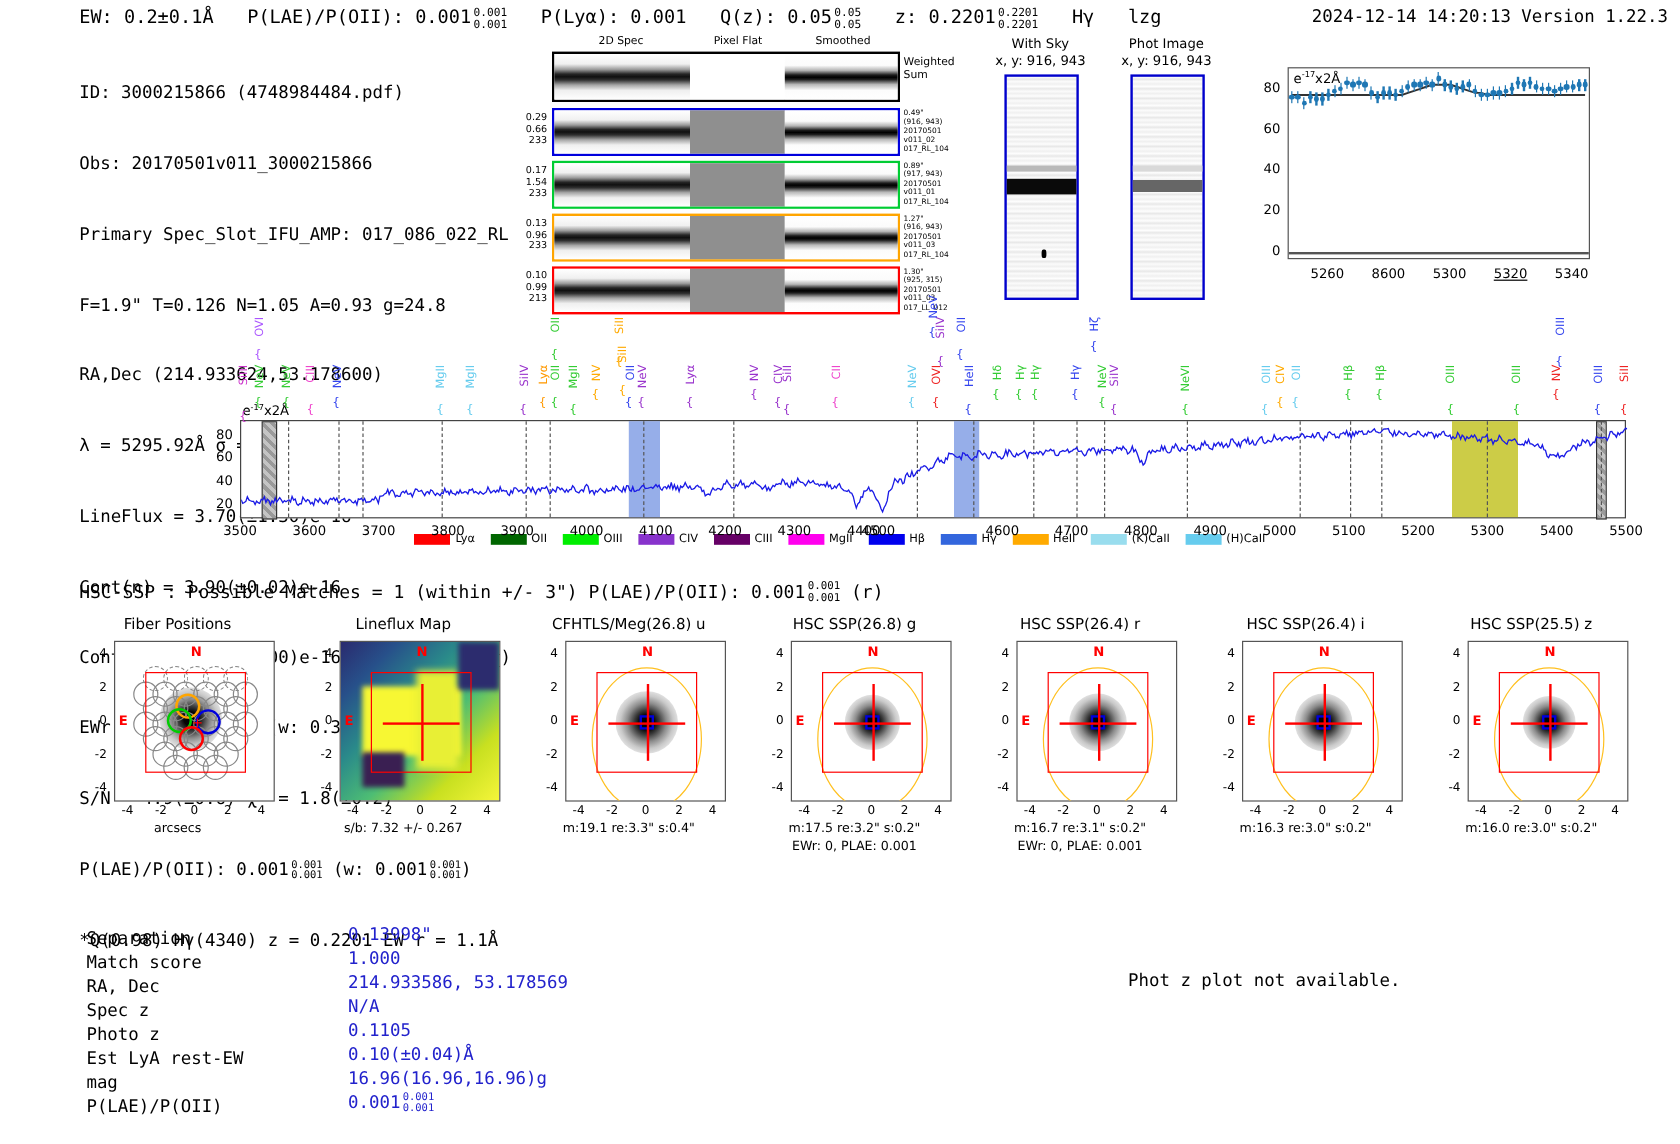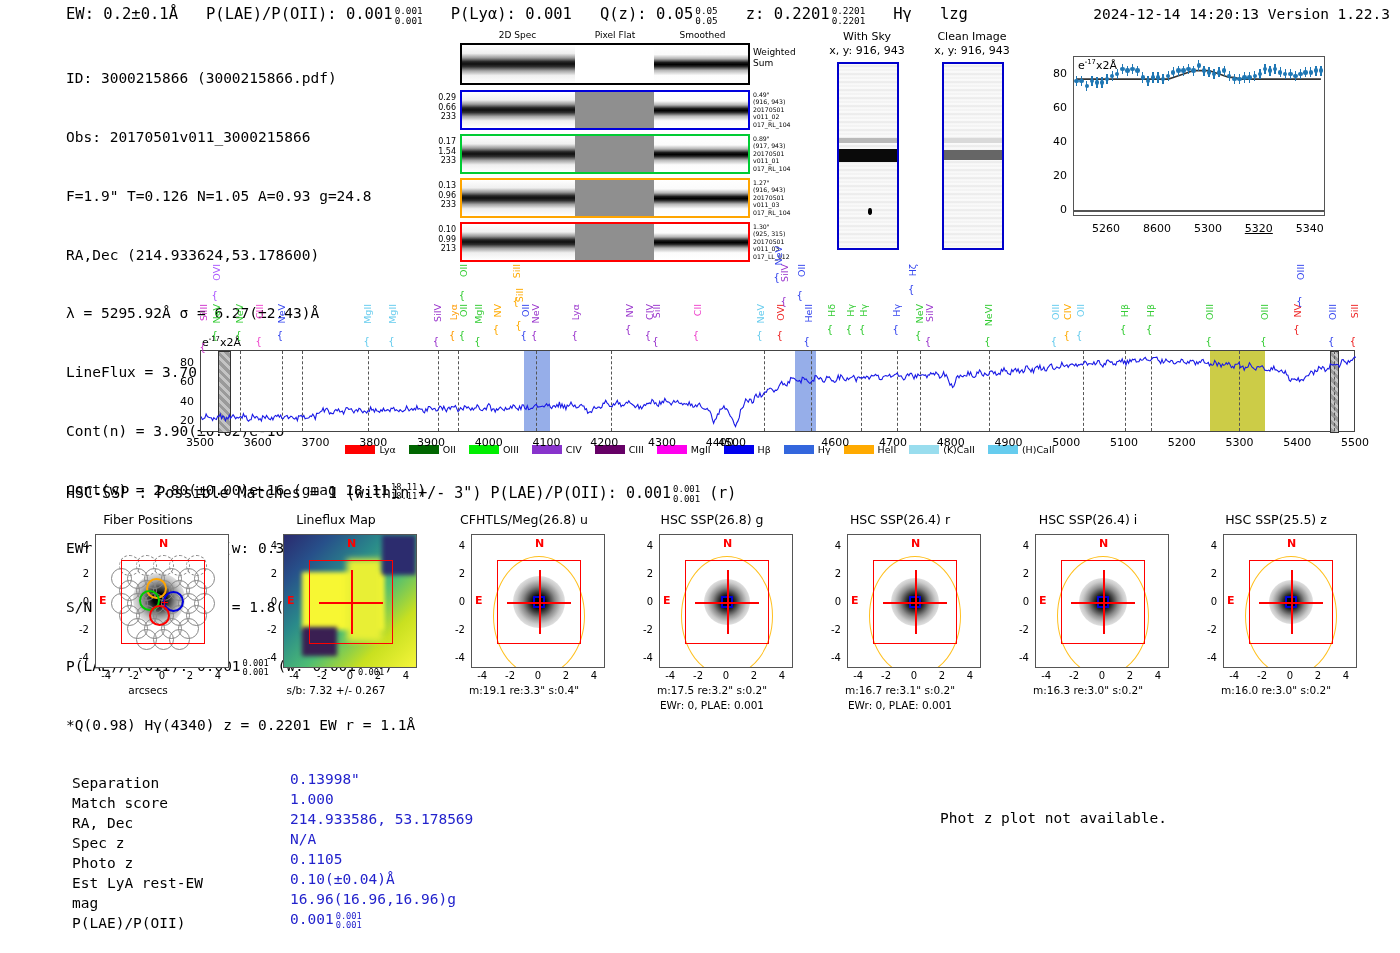--- a/index.html
+++ b/index.html
@@ -119,22 +119,23 @@
   &nbsp; <span>P(LAE)/P(OII): 0.001</span><span class="stack"><span>0.001</span><span>0.001</span></span>
   &nbsp; <span>P(Lyα): 0.001</span>
   &nbsp; <span>Q(z): 0.05</span><span class="stack"><span>0.05</span><span>0.05</span></span>
   &nbsp; <span>z: 0.2201</span><span class="stack"><span>0.2201</span><span>0.2201</span></span>
   &nbsp; <span>Hγ</span>
   &nbsp; <span>lzg</span>
 </div>
 <div class="abs mono" id="timestamp">2024-12-14 14:20:13   Version 1.22.3</div>
 
 <div class="abs mono" id="info-block">
-  <div class="ln">ID: 3000215866 (3000215866.pdf)</div>
+  <div class="ln">ID: 3000215866 (4748984484.pdf)</div>
   <div class="ln">Obs: 20170501v011_3000215866</div>
+  <div class="ln">Primary Spec_Slot_IFU_AMP: 017_086_022_RL</div>
   <div class="ln">F=1.9"  T=0.126  N=1.05  A=0.93  g=24.8</div>
   <div class="ln">RA,Dec (214.933624,53.178600)</div>
   <div class="ln">λ = 5295.92Å  σ = 6.27(±2.43)Å</div>
   <div class="ln">LineFlux = 3.70(±1.30)e-16</div>
   <div class="ln">Cont(n) = 3.90(±0.02)e-16</div>
   <div class="ln"><span>Cont(w) = 2.80(±0.00)e-16 (gmag 18.11</span><span class="stack"><span>18.11</span><span>18.11</span></span><span>)</span></div>
   <div class="ln">EWr = 0.22(±0.08) (w: 0.30(±0.11))Å</div>
   <div class="ln">S/N = 4.9(±0.6)  χ² = 1.8(±0.2)</div>
   <div class="ln"><span>P(LAE)/P(OII): 0.001</span><span class="stack"><span>0.001</span><span>0.001</span></span> <span>(w: 0.001</span><span class="stack"><span>0.001</span><span>0.001</span></span><span>)</span></div>
   <div class="ln">*Q(0.98) Hγ(4340) z = 0.2201  EW r = 1.1Å</div>
@@ -225,21 +226,21 @@
     <div class="cut-title" style="left: -3px; top: 0px;">
       <div>With Sky</div>
       <div>x, y: 916, 943</div>
     </div>
     <div class="cut-box cut-sky" style="left: 22px; top: 32px; width: 62px; height: 188px;">
       <div style="position: absolute; left: 0px; right: 0px; top: 46%; height: 7%; background: rgb(10, 10, 10);"></div>
       <div style="position: absolute; left: 0px; right: 0px; top: 40%; height: 3%; background: rgb(185, 185, 185);"></div>
       <div style="position: absolute; left: 50%; top: 78%; width: 4px; height: 7px; background: rgb(0, 0, 0); border-radius: 40%;"></div>
     </div>
     <div class="cut-title" style="left: 102px; top: 0px;">
-      <div>Clean Image</div>
+      <div>Phot Image</div>
       <div>x, y: 916, 943</div>
     </div>
     <div class="cut-box cut-sky" style="left: 127px; top: 32px; width: 62px; height: 188px;">
       <div style="position: absolute; left: 0px; right: 0px; top: 47%; height: 5%; background: rgb(102, 102, 102);"></div>
       <div style="position: absolute; left: 0px; right: 0px; top: 40%; height: 3%; background: rgb(217, 217, 217);"></div>
     </div>
   </div>
 
 <div class="abs" id="zoomplot">
     <div style="position: absolute; left: 38px; top: 16px; width: 252px; height: 160px; border: 1px solid rgb(85, 85, 85); background: rgb(255, 255, 255);">

